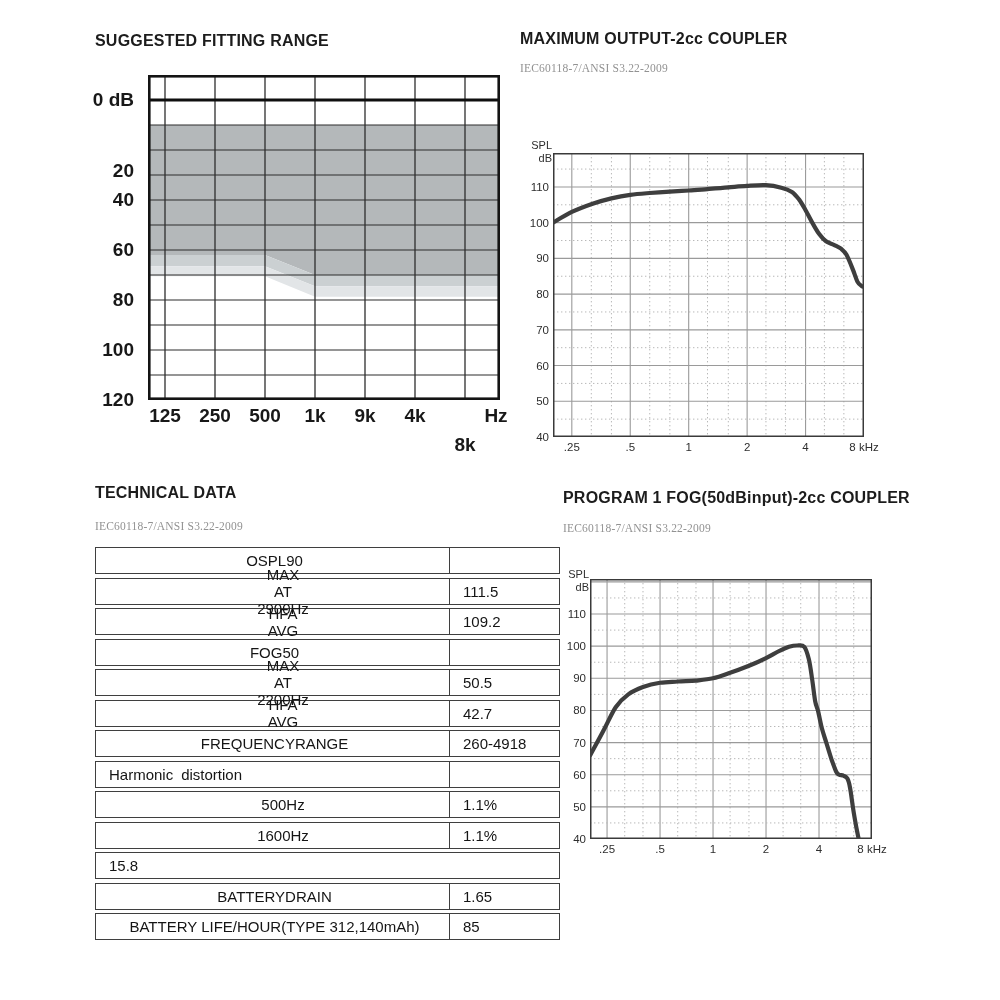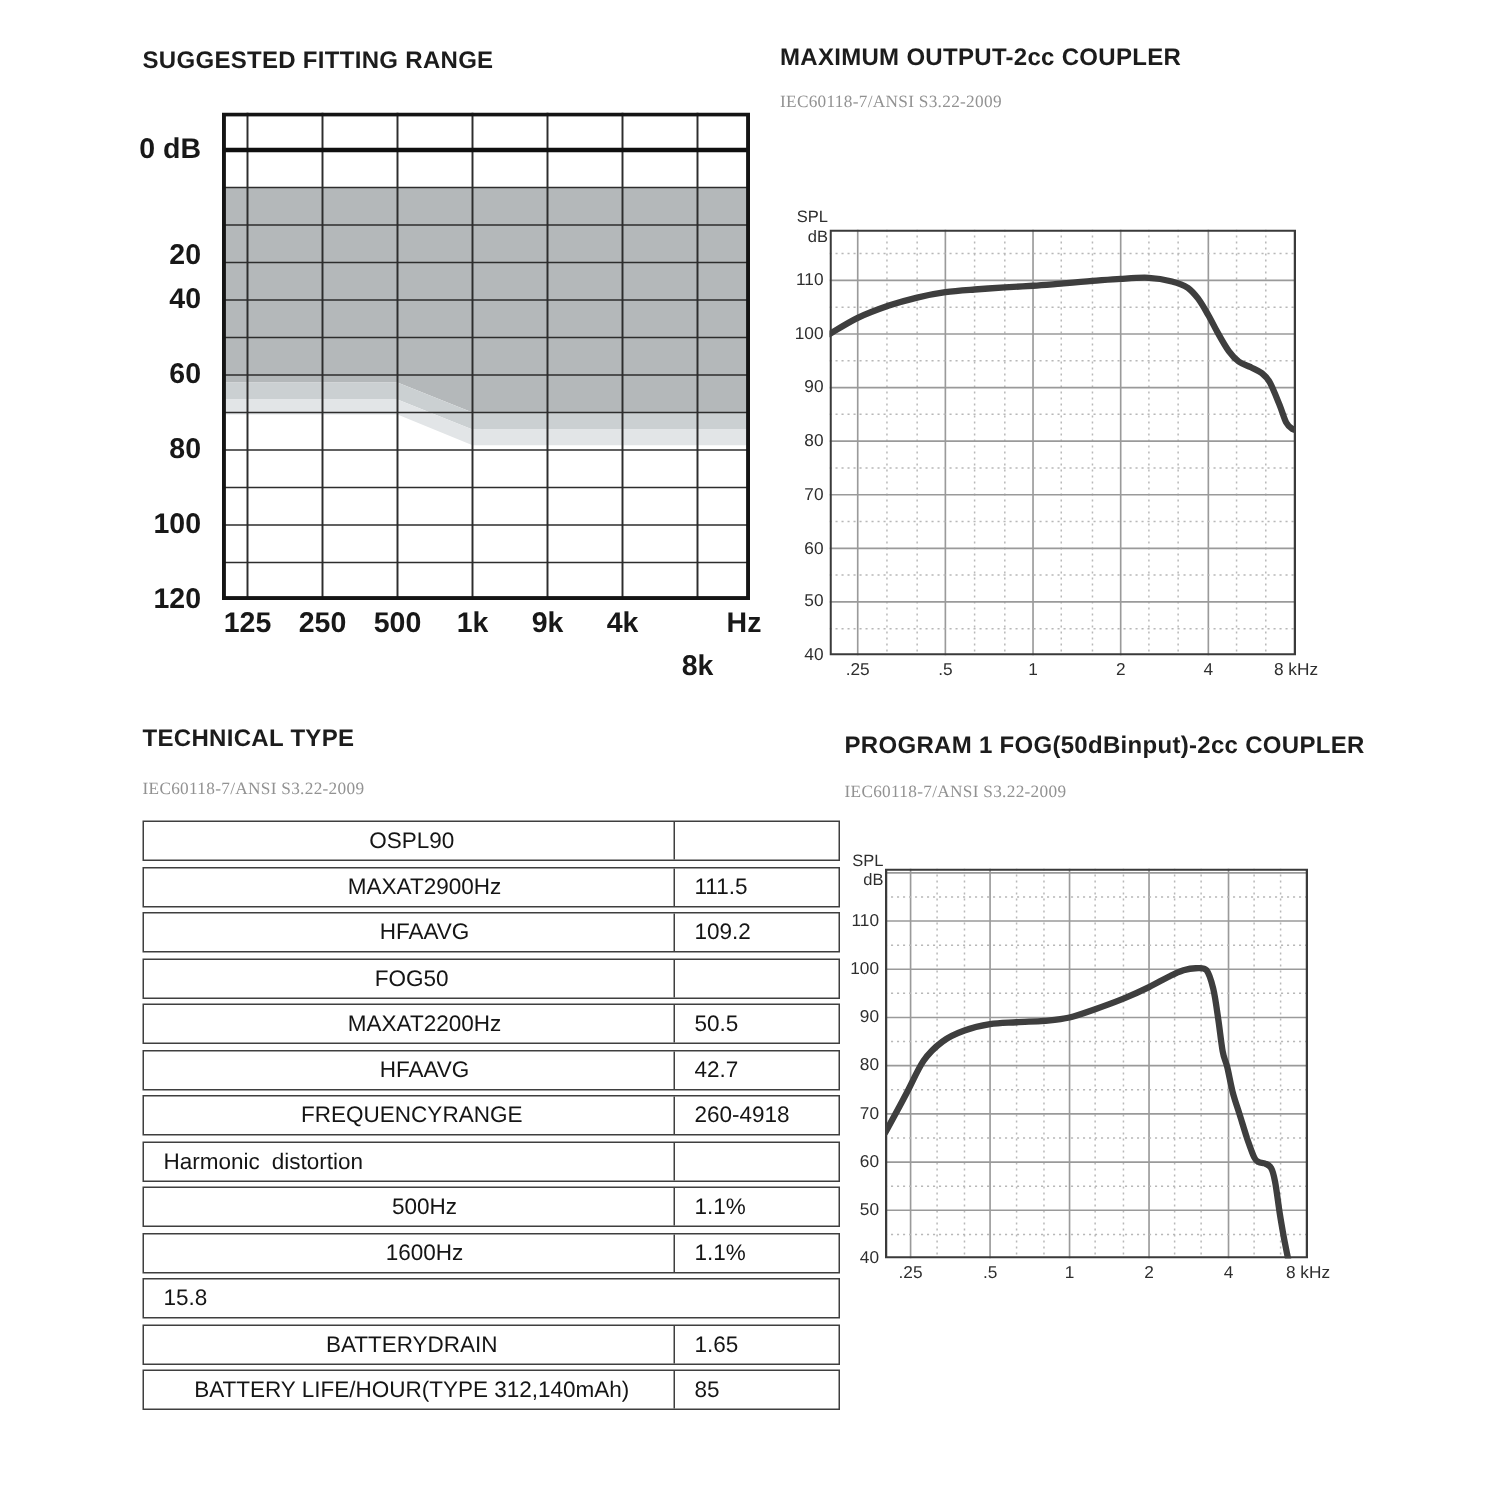--- a/index.html
+++ b/index.html
@@ -12,21 +12,21 @@
   .tick{position:absolute;color:#2e2e2e;font-size:11.5px;line-height:13px;white-space:nowrap;}
   .tick.big{color:#181818;font-size:19px;font-weight:600;line-height:24px;}
   .axis-unit{position:absolute;color:#2e2e2e;font-size:11px;line-height:13px;
              text-align:right;white-space:pre-line;}
   #table{position:absolute;left:95px;top:547px;width:465px;}
   .trow{display:flex;border:1.5px solid #3f3f3f;margin-bottom:3.5px;height:25px;
         font-size:15px;color:#151515;background:#fff;}
   .tcell-l{flex:1;display:flex;align-items:center;justify-content:center;
            border-right:1.5px solid #3f3f3f;padding:0 9px 0 13px;white-space:nowrap;}
   .tcell-l.start{justify-content:flex-start;}
-  .tcell-l.indent{padding-left:30px;}
+  .tcell-l.indent{padding-left:30px;flex-direction:column;}
   .tcell-v{width:96px;display:flex;align-items:center;padding-left:13px;white-space:nowrap;}
   .gapword{margin-left:8px;}
 </style>
 </head>
 <body>
 
 <div class="canvas" id="canvas">
 
   <div class="h-title" style="left:95px;top:32px">SUGGESTED FITTING RANGE</div>
   <svg id="chart1" class="chart" width="352" height="325" style="left:148px;top:75px">
@@ -85,21 +85,21 @@
       <line x1="0" y1="105.38364779874213" x2="311" y2="105.38364779874213" stroke="#9a9a9a" stroke-width="1.1"></line>
       <line x1="0" y1="87.52201257861635" x2="311" y2="87.52201257861635" stroke="#b8b8b8" stroke-width="1" stroke-dasharray="1.4 2.6"></line>
       <line x1="0" y1="69.66037735849056" x2="311" y2="69.66037735849056" stroke="#9a9a9a" stroke-width="1.1"></line>
       <line x1="0" y1="51.79874213836478" x2="311" y2="51.79874213836478" stroke="#b8b8b8" stroke-width="1" stroke-dasharray="1.4 2.6"></line>
       <line x1="0" y1="33.937106918238996" x2="311" y2="33.937106918238996" stroke="#9a9a9a" stroke-width="1.1"></line>
       <line x1="0" y1="16.07547169811321" x2="311" y2="16.07547169811321" stroke="#b8b8b8" stroke-width="1" stroke-dasharray="1.4 2.6"></line>
       <rect x="0.75" y="0.75" width="309.5" height="282.5" fill="none" stroke="#3a3a3a" stroke-width="1.5"></rect>
       <path d="M0.0 69.7C3.1 67.9 12.2 62.1 18.8 58.9C25.4 55.8 33.0 53.0 39.6 50.7C46.2 48.5 52.2 46.9 58.4 45.4C64.7 43.9 70.9 42.7 77.3 41.8C83.6 40.9 90.1 40.5 96.7 40.0C103.3 39.5 110.4 39.0 116.9 38.6C123.4 38.2 129.4 37.9 135.7 37.5C142.0 37.1 147.9 36.6 154.5 36.1C161.1 35.5 168.7 34.8 175.3 34.3C181.9 33.8 187.9 33.2 194.1 32.9C200.4 32.5 207.2 31.9 212.9 32.2C218.6 32.4 224.0 33.5 228.3 34.7C232.6 35.8 235.9 37.0 238.9 38.9C241.8 40.9 243.7 43.4 246.0 46.4C248.3 49.5 250.5 53.5 252.6 57.2C254.7 60.8 256.4 64.6 258.7 68.6C260.9 72.6 263.8 77.8 266.2 81.1C268.6 84.4 270.6 86.5 273.0 88.2C275.5 90.0 278.4 90.6 280.9 91.8C283.4 93.1 286.0 94.1 288.1 95.7C290.2 97.4 291.6 98.4 293.5 101.8C295.4 105.2 297.9 111.6 299.7 116.1C301.6 120.6 302.9 125.7 304.4 128.6C305.9 131.5 307.8 132.5 308.9 133.2C310.0 134.0 310.6 133.2 311.0 133.2" fill="none" stroke="#3e3e3e" stroke-width="4.2" stroke-linecap="round" stroke-linejoin="round"></path>
     </svg>
 
-  <div class="h-title" style="left:95px;top:484px">TECHNICAL TYPE</div>
+  <div class="h-title" style="left:95px;top:484px">TECHNICAL DATA</div>
   <div class="h-sub" style="left:95px;top:520px">IEC60118-7/ANSI S3.22-2009</div>
   <div id="table">
       <div class="trow">
         <div class="tcell-l">
           <span>OSPL90</span>
         </div>
         <div class="tcell-v"></div>
       </div>
       <div class="trow">
         <div class="tcell-l indent">

